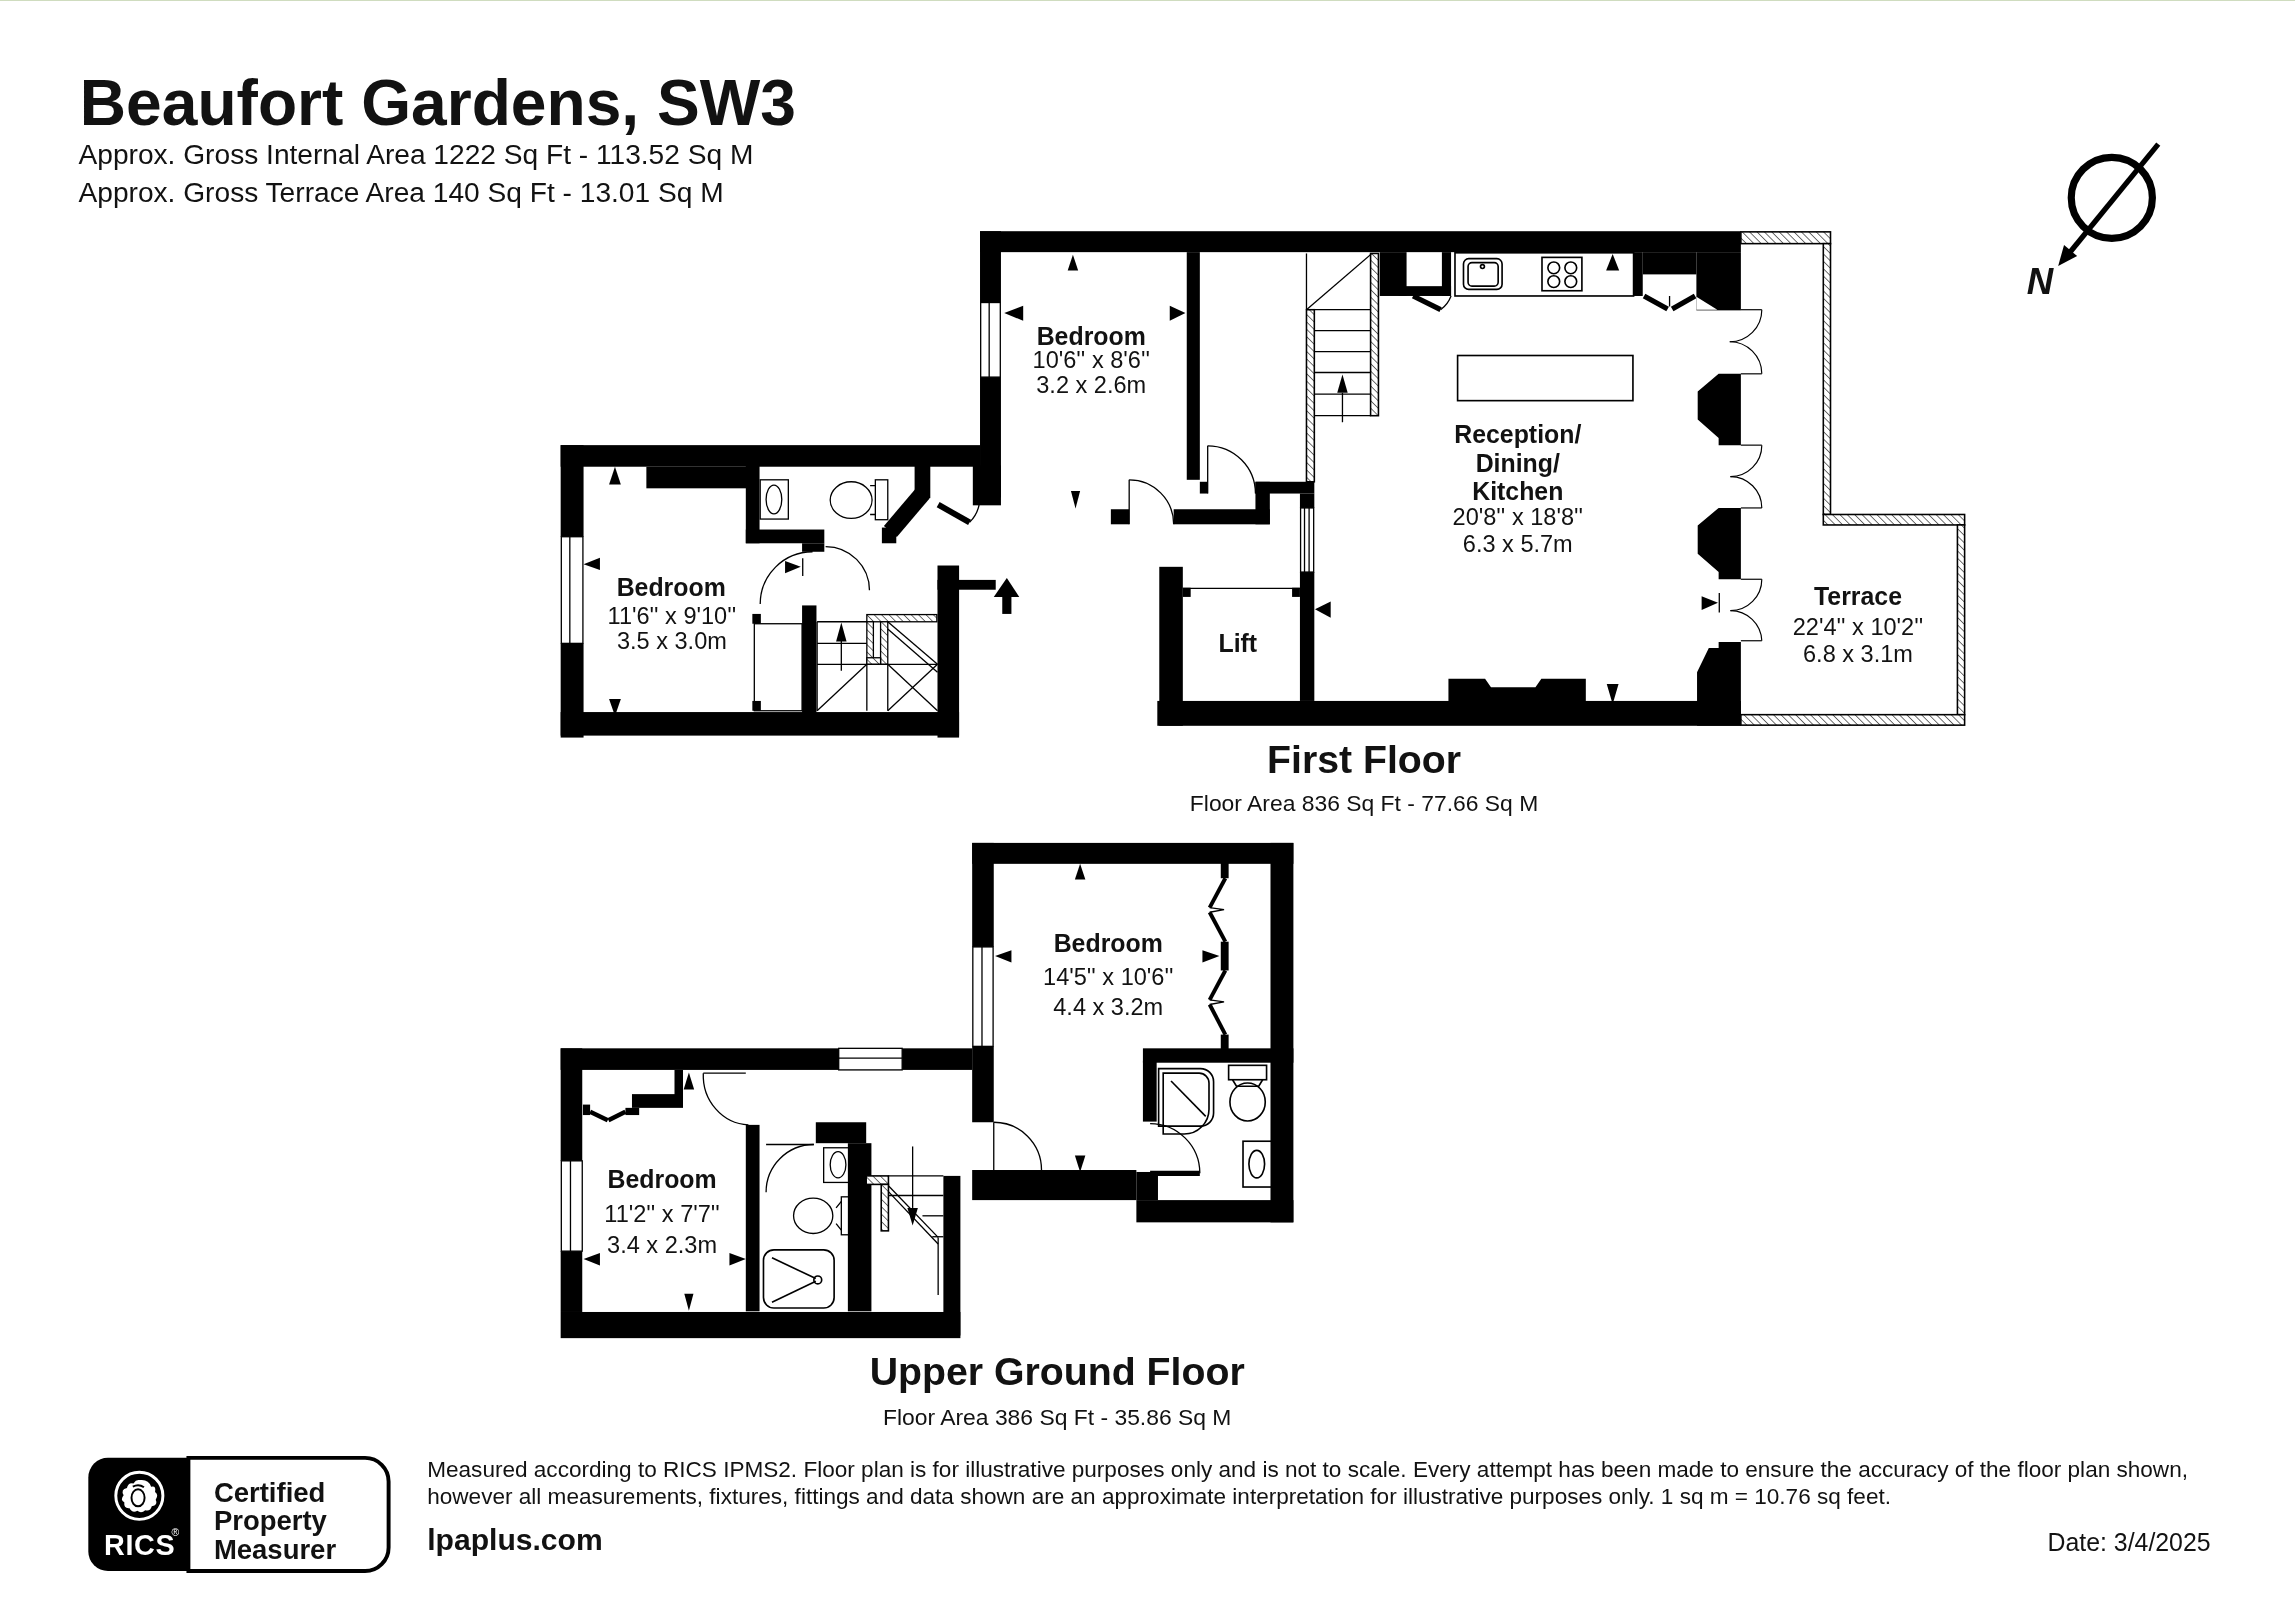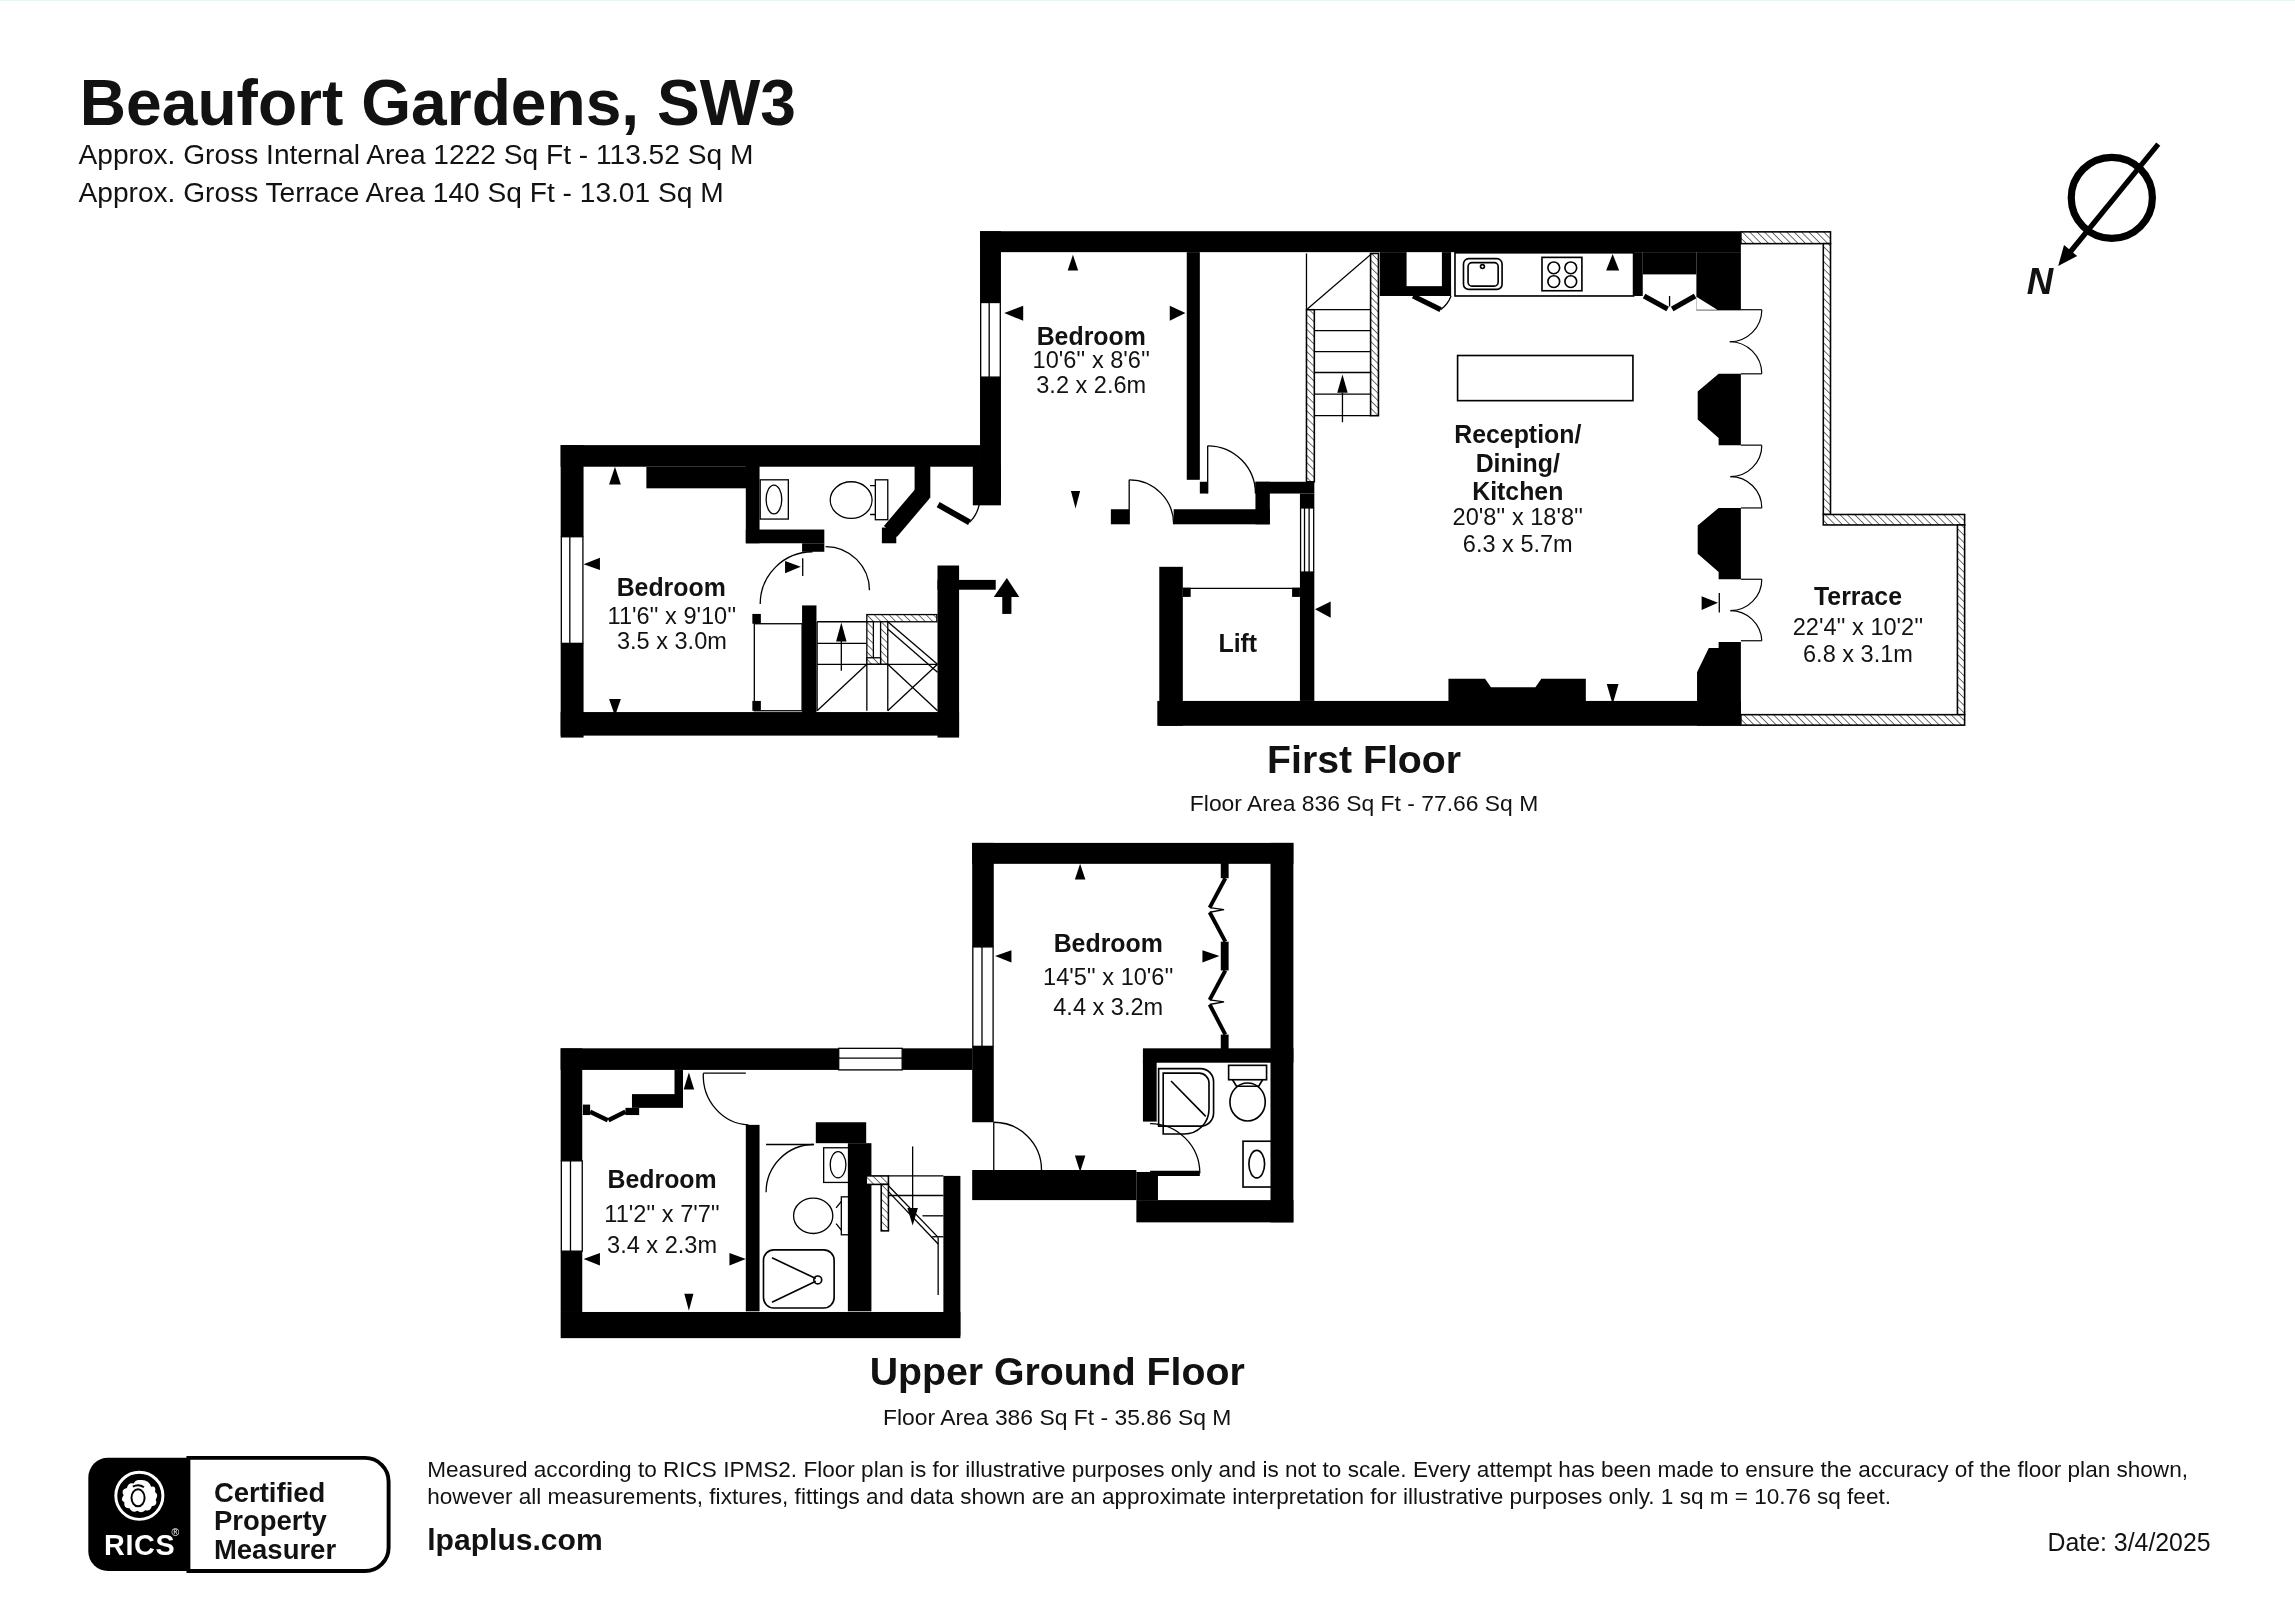--- a/index.html
+++ b/index.html
@@ -1,16 +1,16 @@
 <!DOCTYPE html>
 <html style="font-size:10.5px"><head>
 <meta charset="utf-8">
 <style>
   html,body{margin:0;padding:0;background:#fff;}
-  .page{width:2295px;height:1623px;position:relative;background:#86efac;overflow:hidden;}
+  .page{width:2295px;height:1623px;position:relative;background:#4d7c0f;overflow:hidden;}
   svg{position:absolute;top:0;left:0;}
   text{font-family:"Liberation Sans",sans-serif;fill:#121212;}
   .b{font-weight:bold;}
 </style>
 </head>
 <body>
 <div class="page">
 <svg width="2295" height="1623" viewBox="0 0 3508 2480">
 <defs>
 <pattern id="h45" patternUnits="userSpaceOnUse" width="8" height="8" patternTransform="rotate(-45)">

